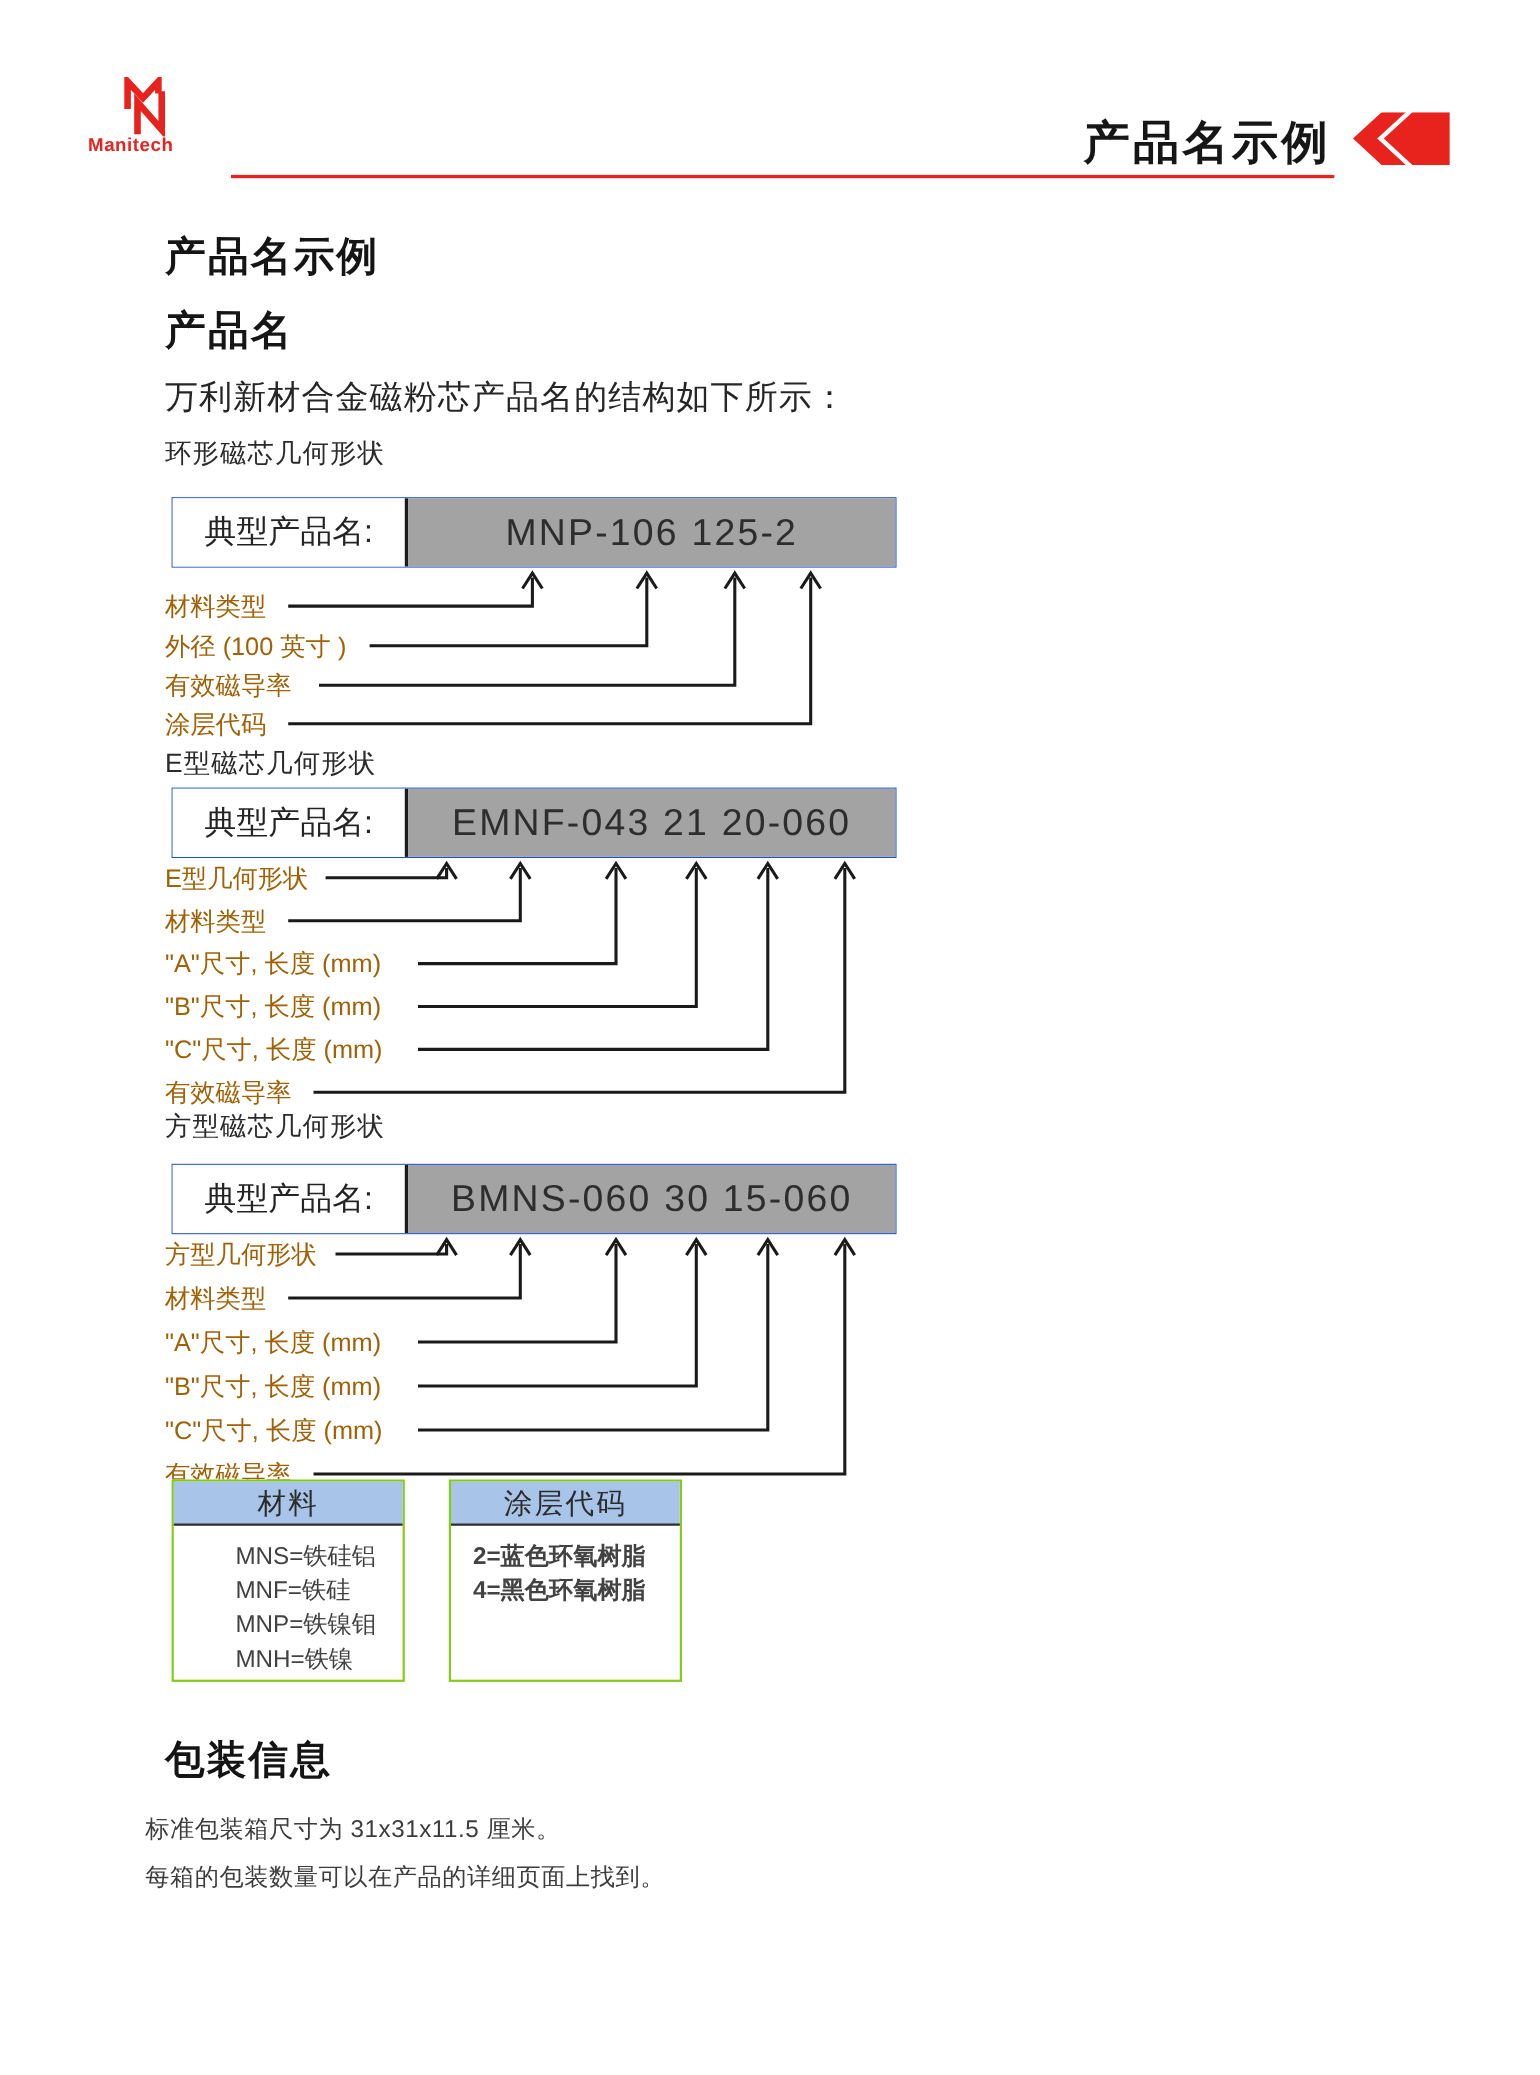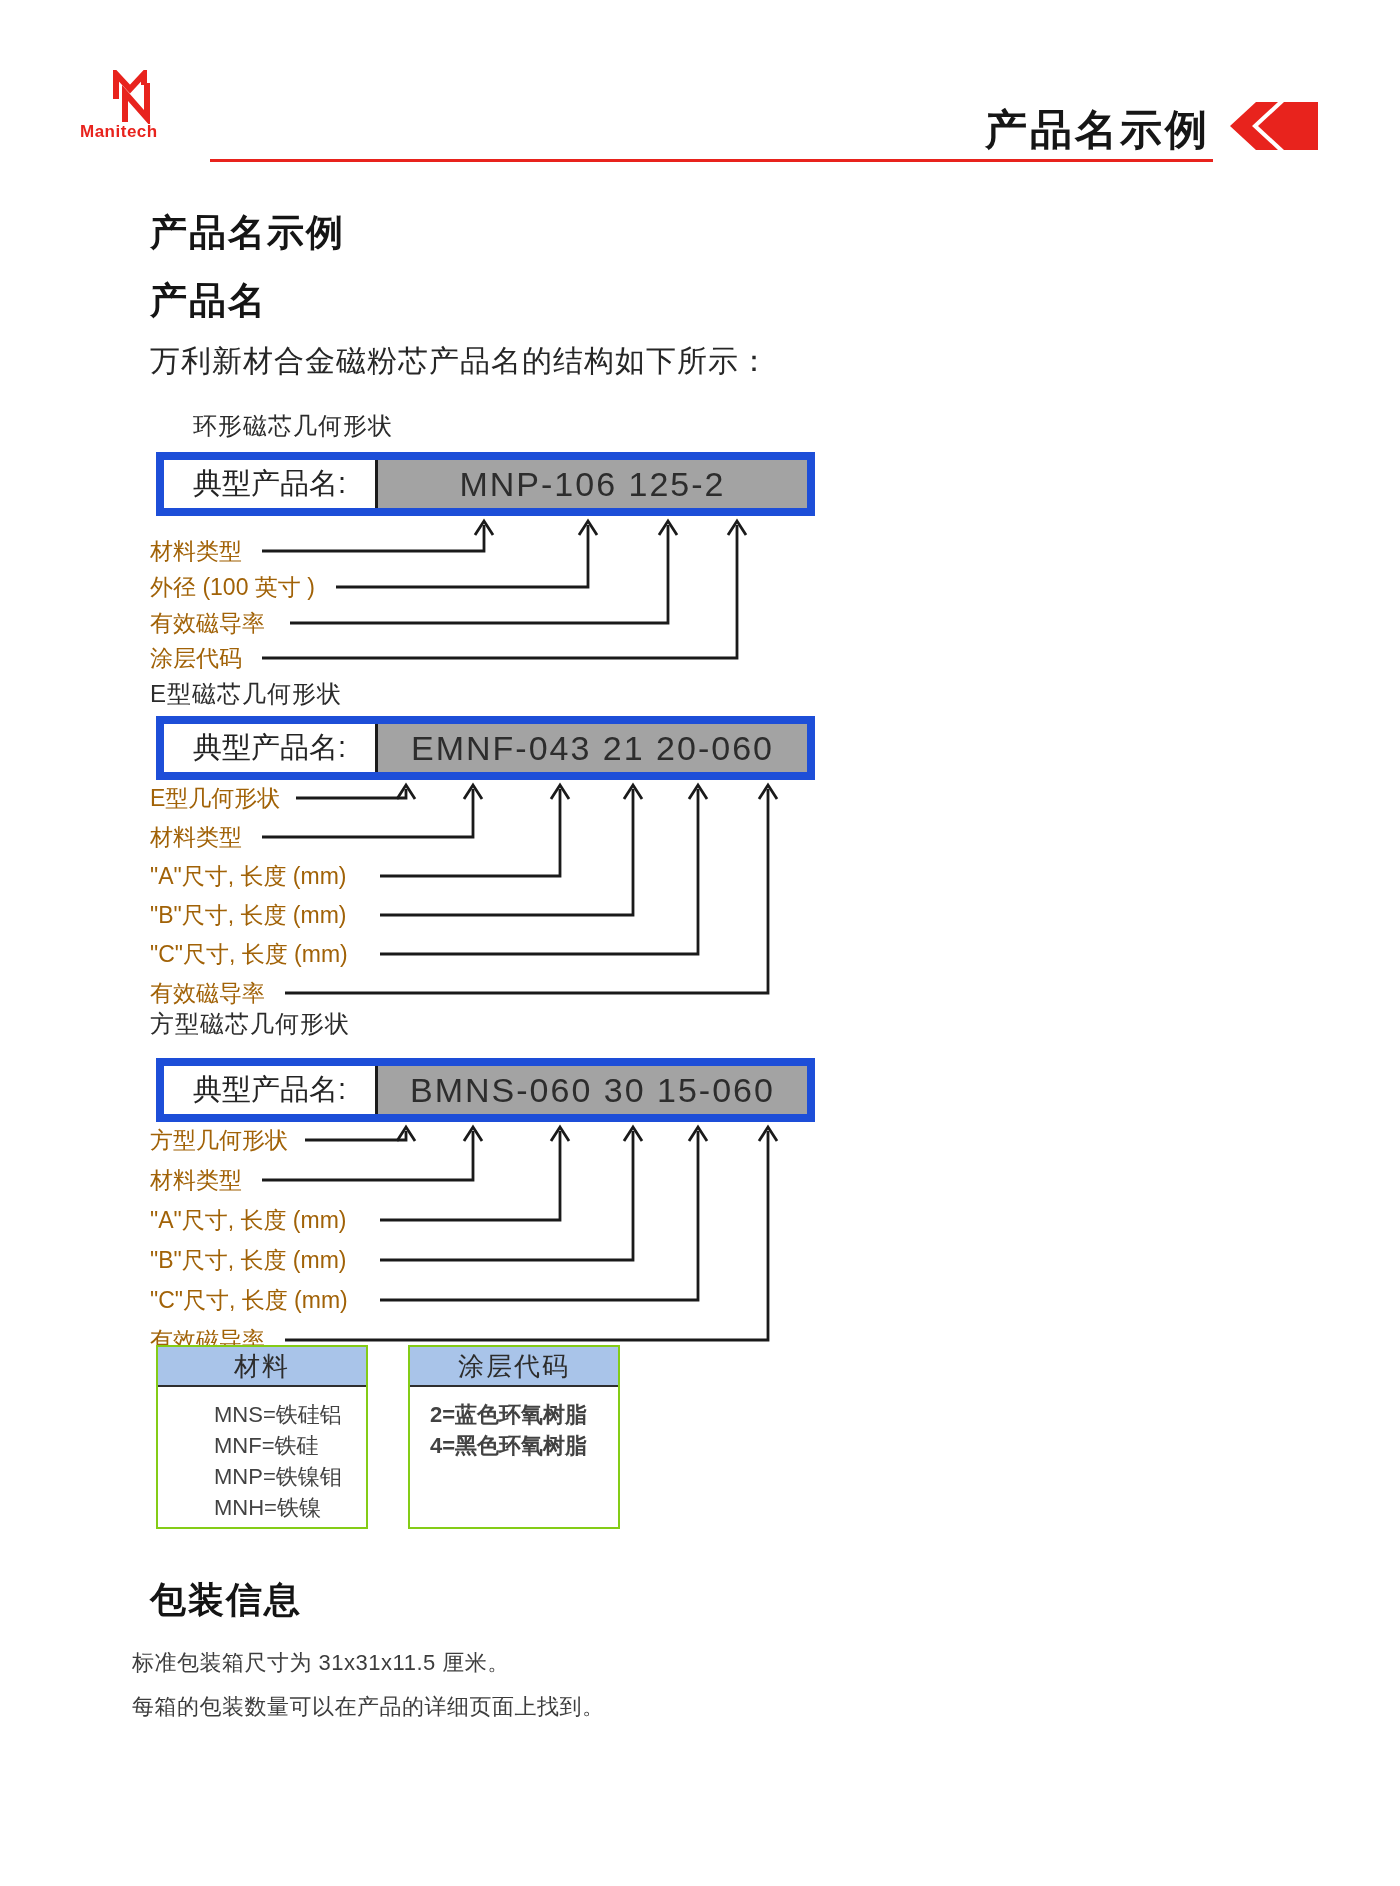--- a/index.html
+++ b/index.html
@@ -17,24 +17,24 @@
   .chevrons{position:absolute;left:1222px;top:102px;}
 
   
   .h-main{position:absolute;left:150px;font-size:37px;font-weight:700;color:#151515;letter-spacing:2px;}
   .h-title{top:208px;}
   .h-sub{top:276px;}
   .intro{position:absolute;left:150px;top:341px;font-size:30px;color:#262626;letter-spacing:1px;}
 
   
   .shape-label{position:absolute;left:150px;font-size:24px;font-weight:500;color:#2b2b2b;letter-spacing:1px;}
-  .sl0{top:410px;margin-left:43px;} .sl1{top:678px;} .sl2{top:1008px;}
+  .sl0{top:396px;} .sl1{top:678px;} .sl2{top:1008px;}
 
   .pn-box{position:absolute;left:156px;width:659px;height:64px;box-sizing:border-box;
-          border:8px solid #1d4ed8;display:flex;}
+          border:1px solid #1d4ed8;display:flex;}
   .pb0{top:452px;} .pb1{top:716px;} .pb2{top:1058px;}
   .pn-cell-label{width:214px;box-sizing:border-box;border-right:3px solid #1b1b1b;background:#ffffff;
                  display:flex;align-items:center;justify-content:center;font-size:29px;color:#242424;}
   .pn-cell-value{flex:1;background:#a3a3a3;display:flex;align-items:center;justify-content:center;
                  font-size:34px;color:#2d2d2d;letter-spacing:2px;white-space:nowrap;}
 
   .ann-label{position:absolute;left:150px;height:32px;line-height:32px;font-size:23px;color:#a16207;
              white-space:nowrap;}
 
   #connector-overlay{position:absolute;left:0;top:0;pointer-events:none;}

